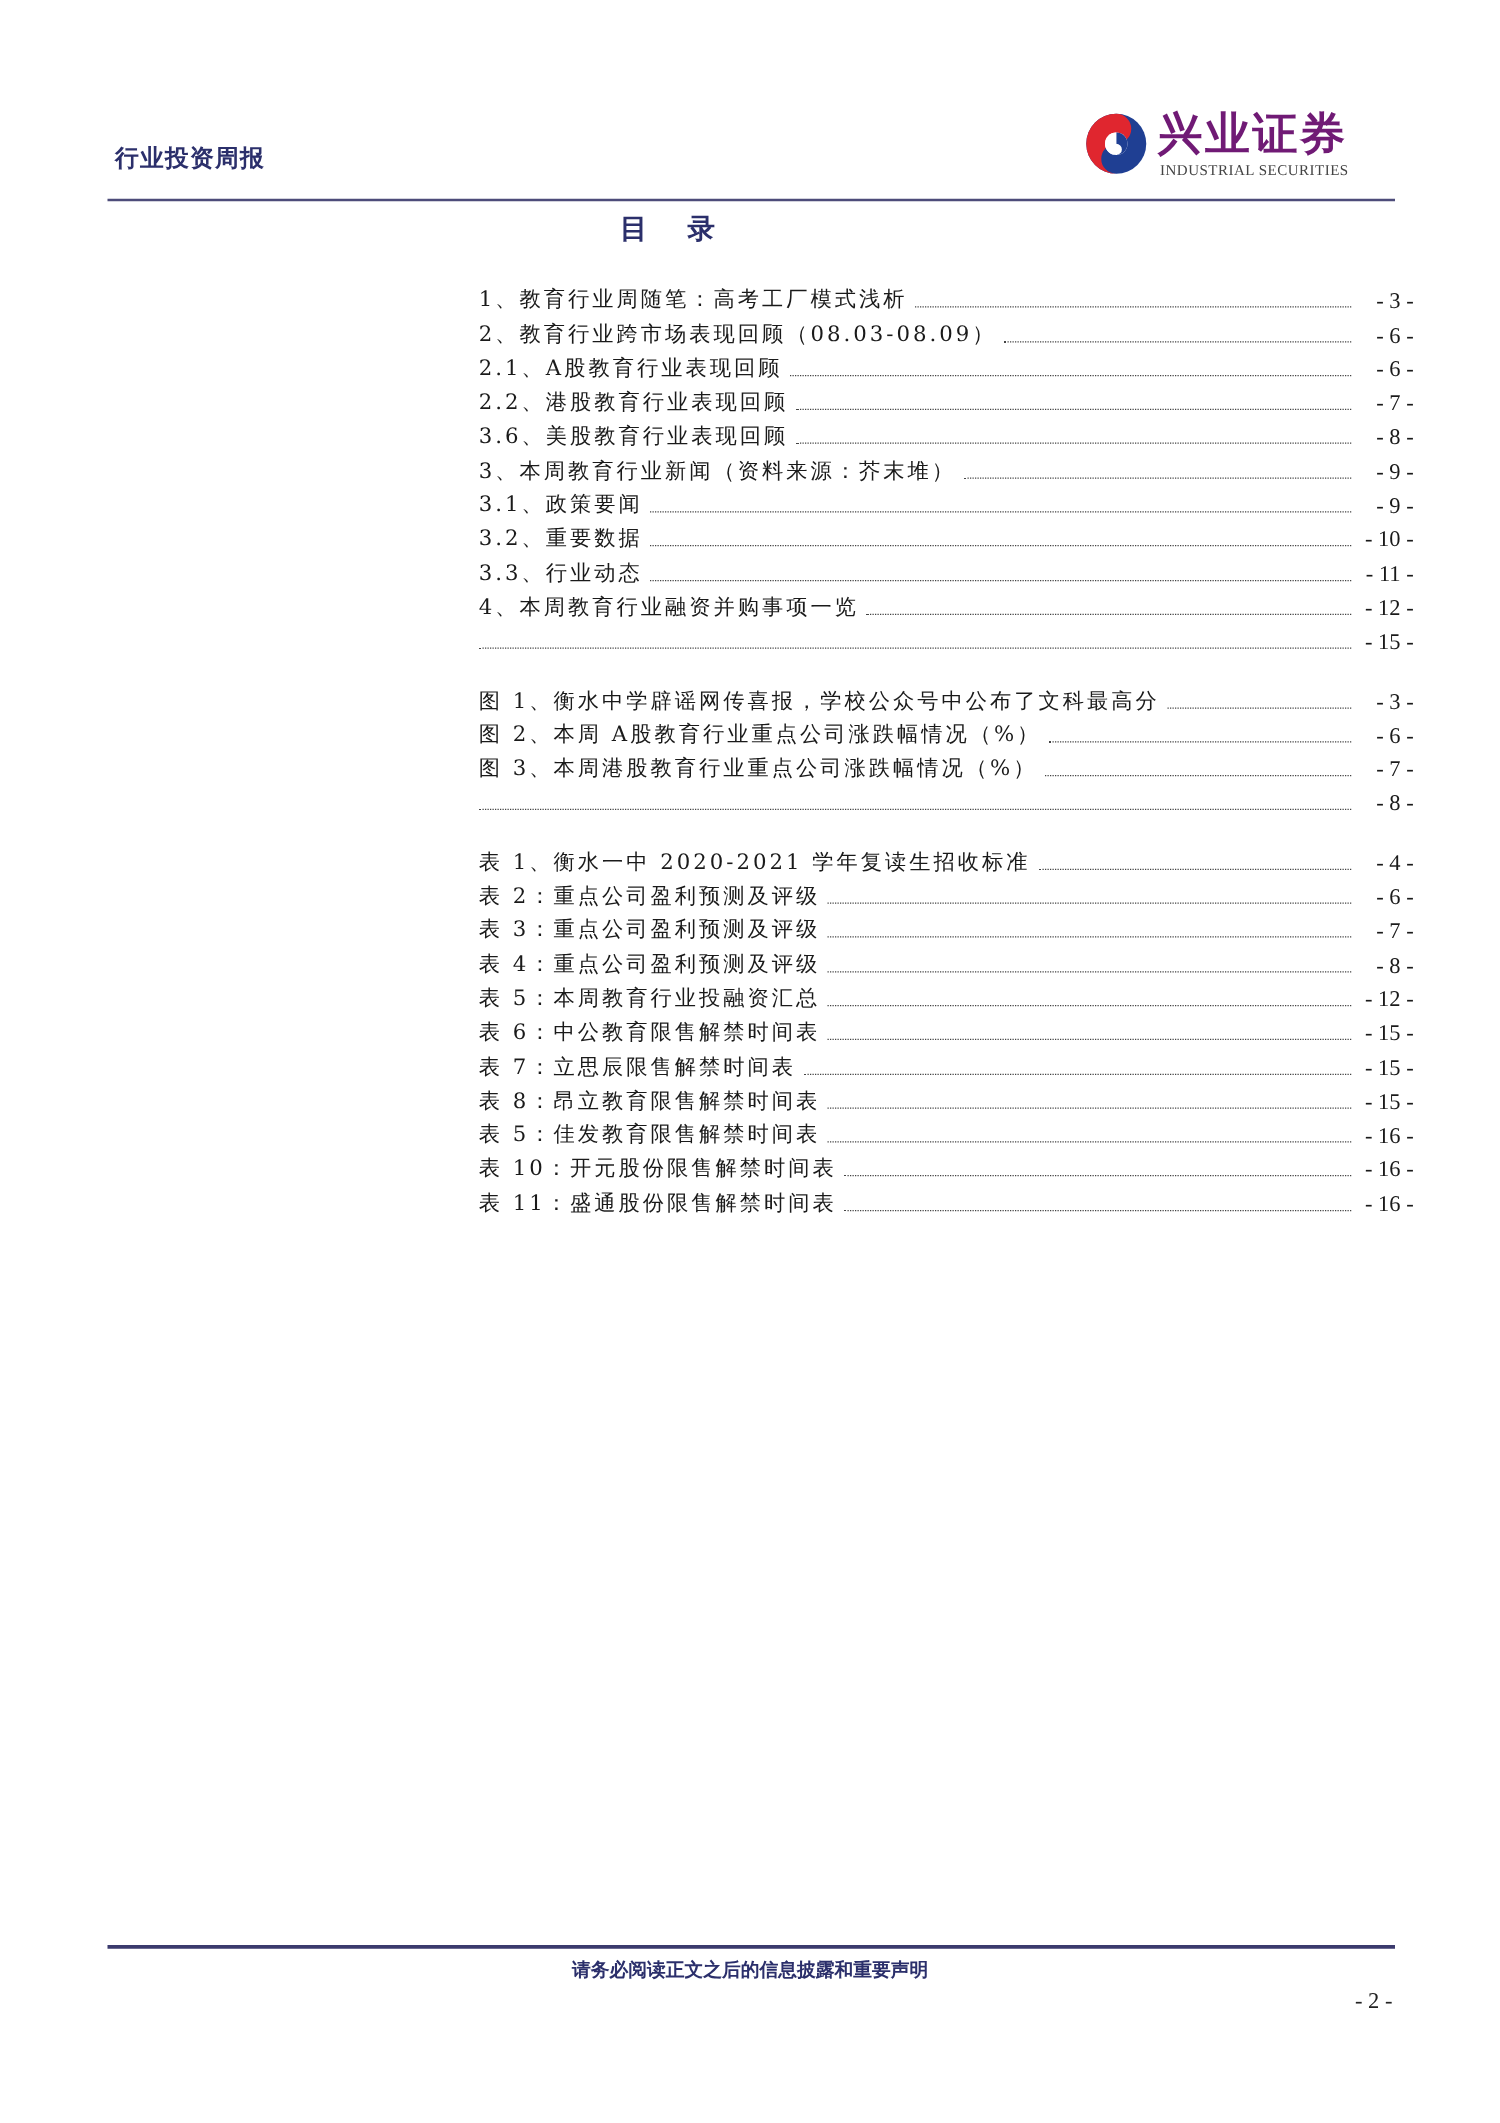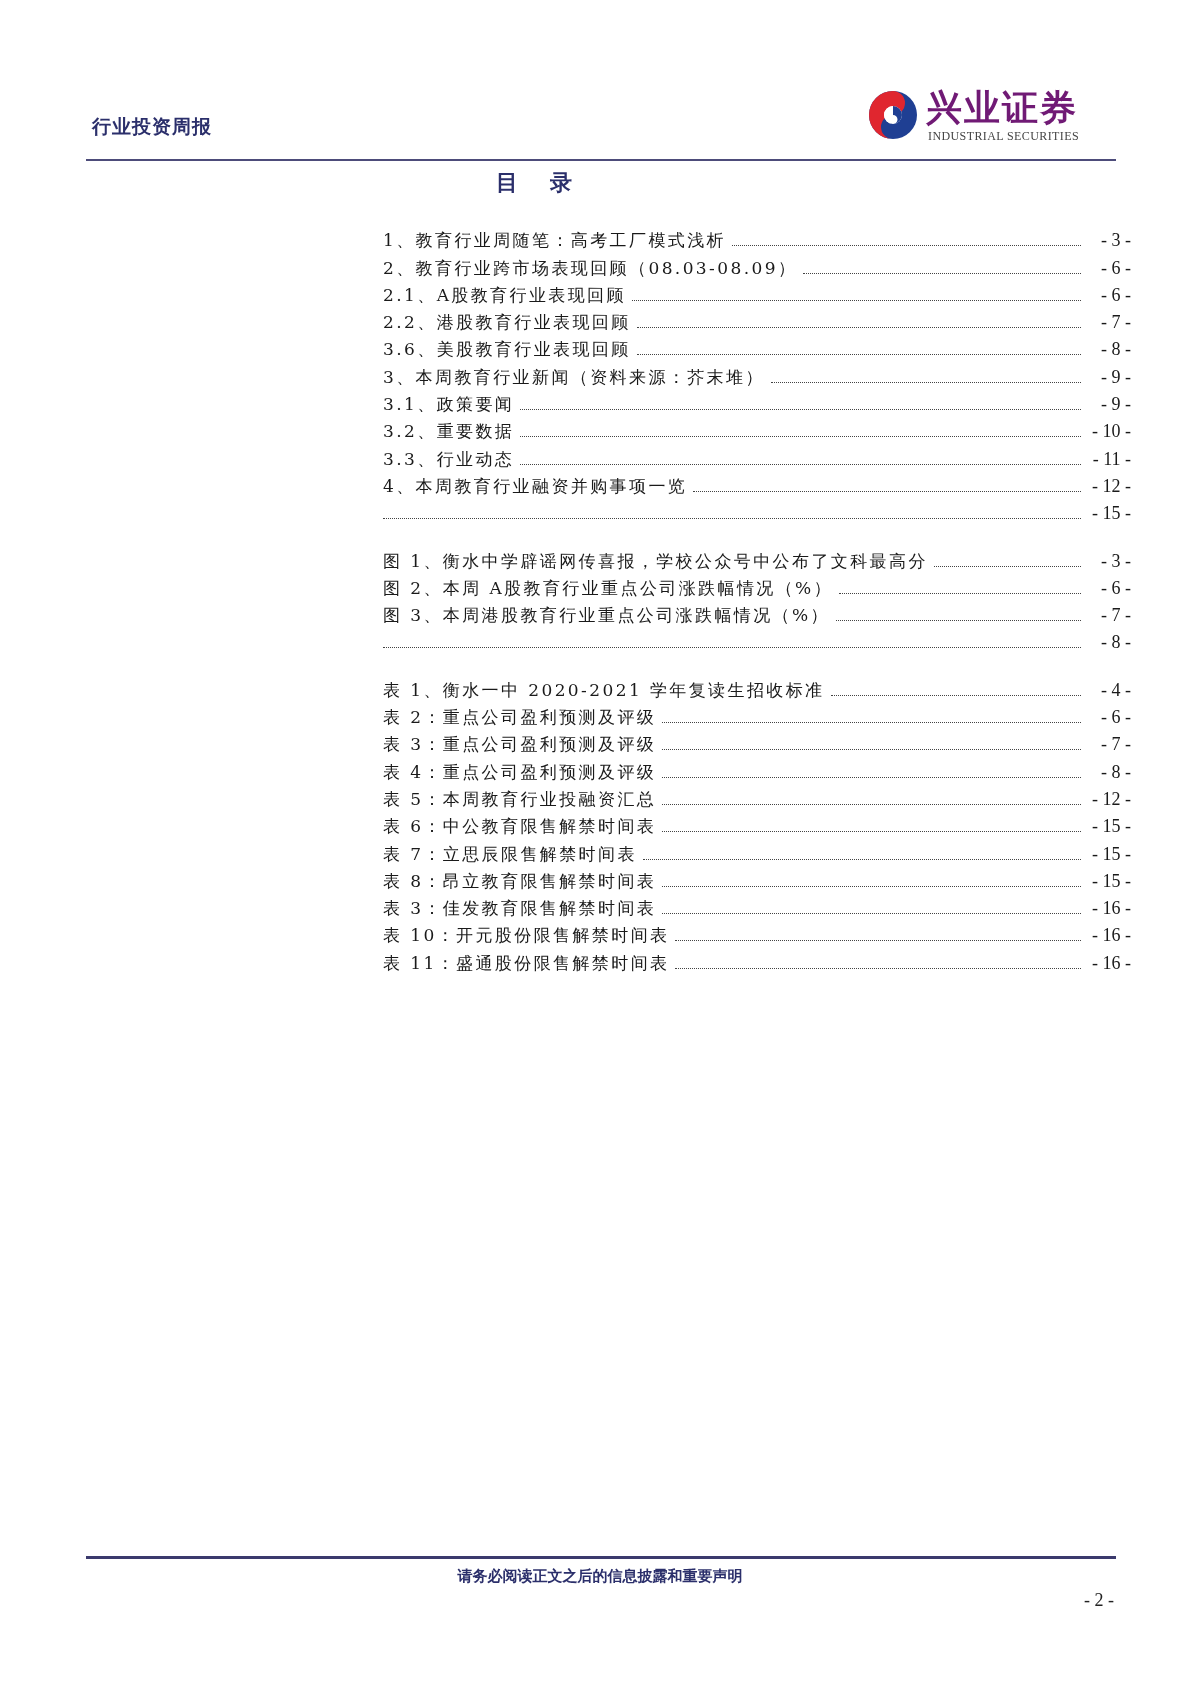--- a/index.html
+++ b/index.html
@@ -196,21 +196,21 @@
         <span class="toc-label">表 7：立思辰限售解禁时间表</span>
         <span class="toc-leader"></span>
         <span class="toc-page">- 15 -</span>
       </div>
       <div class="toc-row">
         <span class="toc-label">表 8：昂立教育限售解禁时间表</span>
         <span class="toc-leader"></span>
         <span class="toc-page">- 15 -</span>
       </div>
       <div class="toc-row">
-        <span class="toc-label">表 3：佳发教育限售解禁时间表</span>
+        <span class="toc-label">表 5：佳发教育限售解禁时间表</span>
         <span class="toc-leader"></span>
         <span class="toc-page">- 16 -</span>
       </div>
       <div class="toc-row">
         <span class="toc-label">表 10：开元股份限售解禁时间表</span>
         <span class="toc-leader"></span>
         <span class="toc-page">- 16 -</span>
       </div>
       <div class="toc-row">
         <span class="toc-label">表 11：盛通股份限售解禁时间表</span>

